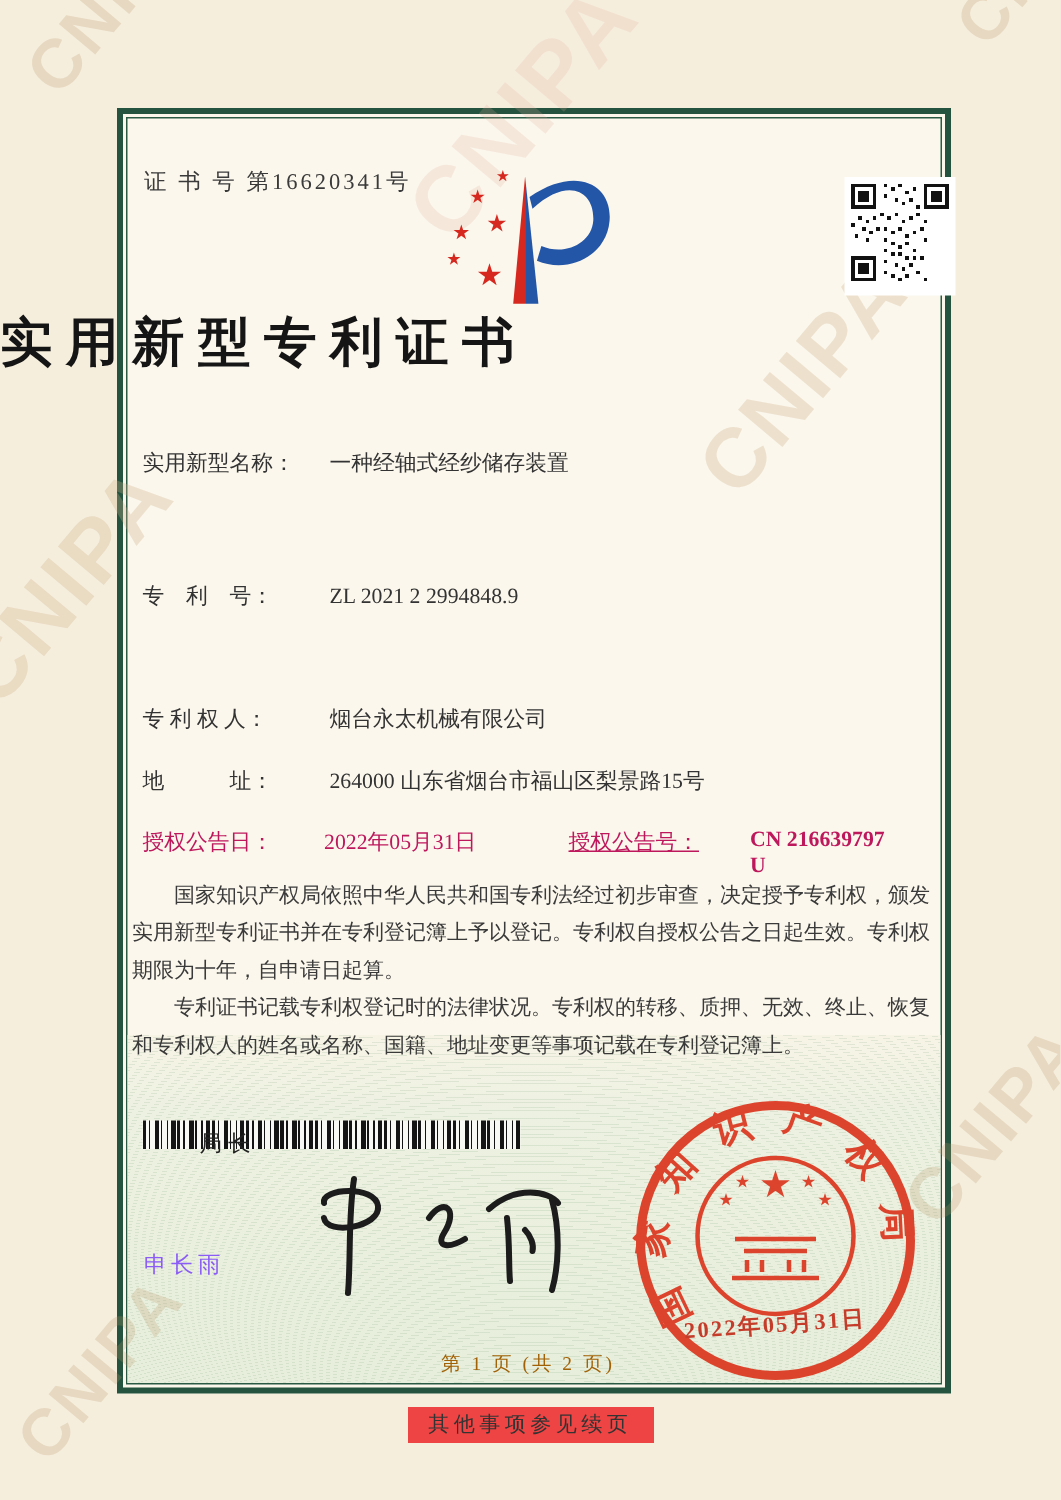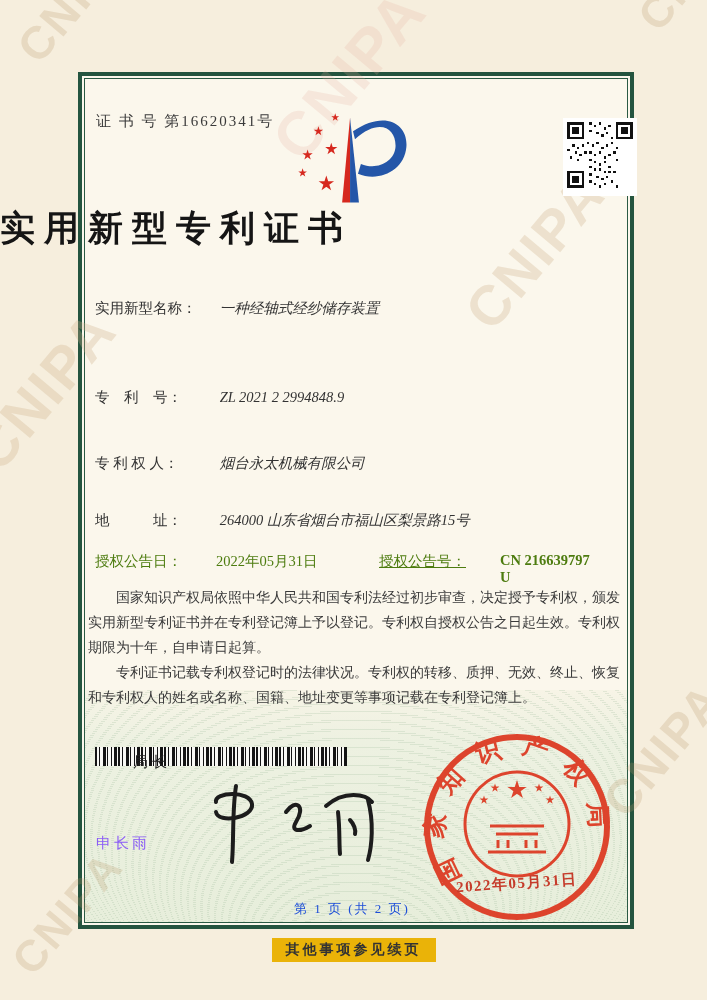--- a/index.html
+++ b/index.html
@@ -30,45 +30,45 @@
   }
   
   .content{position:absolute;inset:0;z-index:3;border-radius:30px;}
   .cert-no{position:absolute;left:96px;top:112px;font-size:15px;letter-spacing:2px;color:#3a3a3a;}
   .logo{position:absolute;left:270px;top:106px;}
   .qr{position:absolute;left:563px;top:118px;background:#fff;padding:2px;}
   .title{position:absolute;left:0;right:0;top:205px;
          font-size:35px;font-weight:bold;letter-spacing:9px;color:#151515;}
   .field-row{position:absolute;left:95px;font-size:14.5px;color:#333;white-space:nowrap;}
   .flabel{display:inline-block;width:121px;}
-  .fvalue{display:inline-block;font-style:italic;}
-  .grant-row{position:absolute;left:95px;width:500px;font-size:14.5px;color:#4d7c0f;}
+  .fvalue{display:inline-block;}
+  .grant-row{position:absolute;left:95px;width:500px;font-size:14.5px;color:#be185d;}
   .grant-row .g1l{position:absolute;left:0;}
   .grant-row .g1v{position:absolute;left:121px;}
   .grant-row .g2l{position:absolute;left:284px;text-decoration:underline;}
   .grant-row .g2v{position:absolute;left:405px;font-weight:bold;}
   .paragraphs{position:absolute;left:88px;top:586px;width:536px;
               font-size:14px;line-height:1.78;color:#3a3a3a;}
   .paragraphs p{margin:0;text-indent:2em;}
   .barcode{
     position:absolute;left:95px;top:747px;width:252px;height:19px;
     background:repeating-linear-gradient(90deg,
       #141414 0 2px,#f8f8f4 2px 4px,#141414 4px 5px,#f8f8f4 5px 8px,
       #141414 8px 11px,#f8f8f4 11px 12px,#141414 12px 13px,#f8f8f4 13px 16px,
       #141414 16px 17px,#f8f8f4 17px 19px,#141414 19px 22px,#f8f8f4 22px 23px);
   }
   .signer-title{position:absolute;left:96px;top:753px;font-size:15px;letter-spacing:4px;color:#222;margin-left:37px;}
   .signer-name{position:absolute;left:96px;top:834px;font-size:15px;letter-spacing:3px;color:#8b5cf6;}
   .signature{position:absolute;left:198px;top:772px;}
   .seal{position:absolute;left:418px;top:732px;mix-blend-mode:multiply;opacity:.95;}
   .page-info{position:absolute;left:78px;width:548px;top:900px;text-align:center;
-             font-size:13px;color:#1d4ed8;letter-spacing:2px;}
+             font-size:13px;color:#a16207;letter-spacing:2px;}
   .footer-note{position:absolute;left:0;right:0;top:938px;text-align:center;}
-  .footer-note span{display:inline-block;background:#eab308;padding:3px 14px;
-                    font-size:14px;letter-spacing:3px;color:#333;font-weight:bold;}
+  .footer-note span{display:inline-block;background:#ef4444;padding:3px 14px;
+                    font-size:14px;letter-spacing:3px;color:#333;}
 </style>
 </head>
 <body>
 
 <div class="page">
 
   <div class="cert-border">
     <div class="inner-line"></div>
     <div class="green-zone"></div>
   </div>
@@ -180,21 +180,21 @@
     <div class="title">实用新型专利证书</div>
 
     <div class="field-row" style="top:299px">
       <span class="flabel">实用新型名称：</span>
       <span class="fvalue">一种经轴式经纱储存装置</span>
     </div>
     <div class="field-row" style="top:388px">
       <span class="flabel">专　利　号：</span>
       <span class="fvalue">ZL 2021 2 2994848.9</span>
     </div>
-    <div class="field-row" style="top:454px">
+    <div class="field-row" style="top:470px">
       <span class="flabel">专 利 权 人：</span>
       <span class="fvalue">烟台永太机械有限公司</span>
     </div>
     <div class="field-row" style="top:511px">
       <span class="flabel">地　　　址：</span>
       <span class="fvalue">264000 山东省烟台市福山区梨景路15号</span>
     </div>
 
     <div class="grant-row" style="top:552px;height:20px;">
       <span class="g1l">授权公告日：</span>

